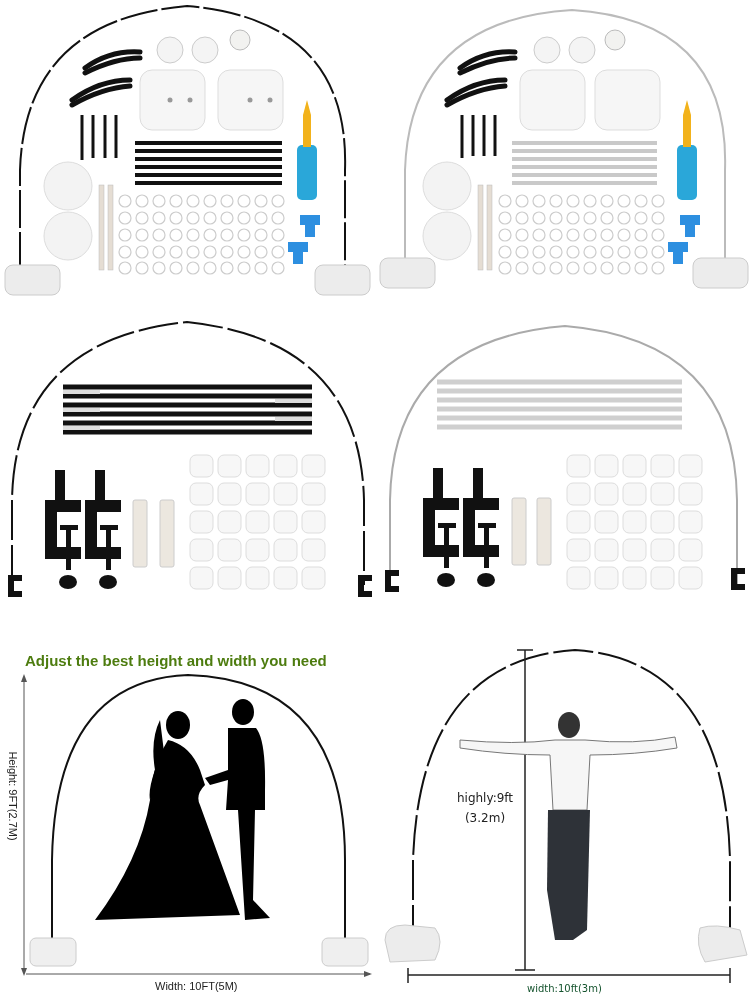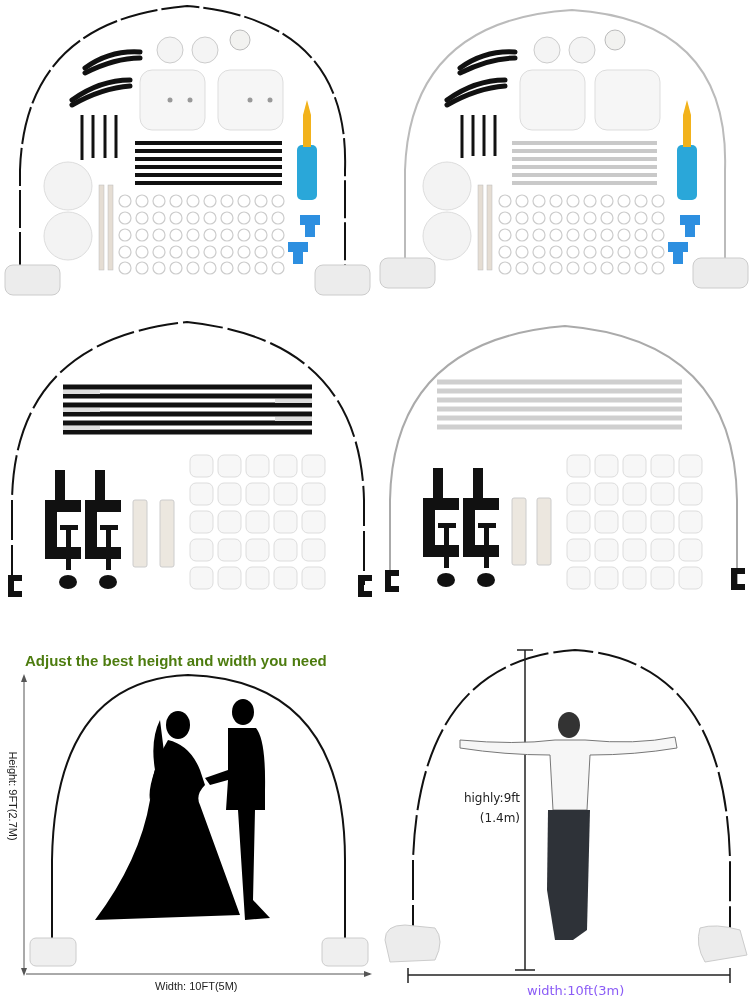--- a/index.html
+++ b/index.html
@@ -2,22 +2,22 @@
 <html><head>
 <meta charset="utf-8">
 <style>
   html, body { margin:0; padding:0; background:#ffffff; }
   body { width:750px; height:1005px; position:relative; overflow:hidden; font-family:"Liberation Sans", sans-serif; }
   .panel { position:absolute; }
   .panel svg { position:absolute; left:0; top:0; }
   .title { position:absolute; left:25px; top:637px; font-family:"Liberation Sans", sans-serif; font-weight:bold; font-size:15px; color:#4d7c0f; white-space:nowrap;margin-top:15px; }
   .vlabel { position:absolute; left:-42px; top:790px; width:110px; transform:rotate(90deg); transform-origin:center center; font-family:"Liberation Sans", sans-serif; font-size:11px; color:#222; text-align:center; white-space:nowrap; }
   .wlabel-left { position:absolute; left:155px; top:980px; font-family:"Liberation Sans", sans-serif; font-size:11px; color:#222; white-space:nowrap; }
-  .hlabel-right { position:absolute; left:450px; top:788px; width:70px; text-align:right; font-family:"DejaVu Sans", sans-serif; font-size:12px; line-height:20px; color:#222; }
-  .wlabel-right { position:absolute; left:527px; top:983px; font-family:"DejaVu Sans", sans-serif; font-size:13px; color:#8b5cf6; white-space:nowrap; }
+  .hlabel-right { position:absolute; left:450px; top:788px; width:70px; text-align:center; font-family:"DejaVu Sans", sans-serif; font-size:12px; line-height:20px; color:#222; }
+  .wlabel-right { position:absolute; left:527px; top:983px; font-family:"DejaVu Sans", sans-serif; font-size:10px; color:#14532d; white-space:nowrap; }
 </style>
 </head>
 <body>
 
 <div class="panel" style="left:0;top:0;width:375px;height:310px;">
   <svg width="375" height="310" viewBox="0 0 375 310">
 
     <path d="M20 270 L20 170 Q25 20 187 6 Q350 20 345 170 L345 270" fill="none" stroke="#111" stroke-width="2" stroke-dasharray="38 4"></path>
 
     <rect x="5" y="265" width="55" height="30" rx="8" fill="#ececec" stroke="#ccc"></rect>
@@ -393,15 +393,15 @@
 
     <g>
       <ellipse cx="194" cy="85" rx="11" ry="13" fill="#333"></ellipse>
       <path d="M85 100 Q140 105 180 100 L210 100 Q260 105 300 97 L302 108 Q260 115 215 115 L212 170 L178 170 L175 115 Q130 115 85 108z" fill="#f6f6f6" stroke="#777" stroke-width="1"></path>
       <path d="M173 170 h42 L212 290 L198 300 L180 300 L172 250z" fill="#2e3238"></path>
     </g>
   </svg>
 </div>
 <div class="hlabel-right">
   <div>highly:9ft</div>
-  <div>(1.4m)</div>
+  <div>(3.2m)</div>
 </div>
 <div class="wlabel-right">width:10ft(3m)</div>
 
 </body></html>

